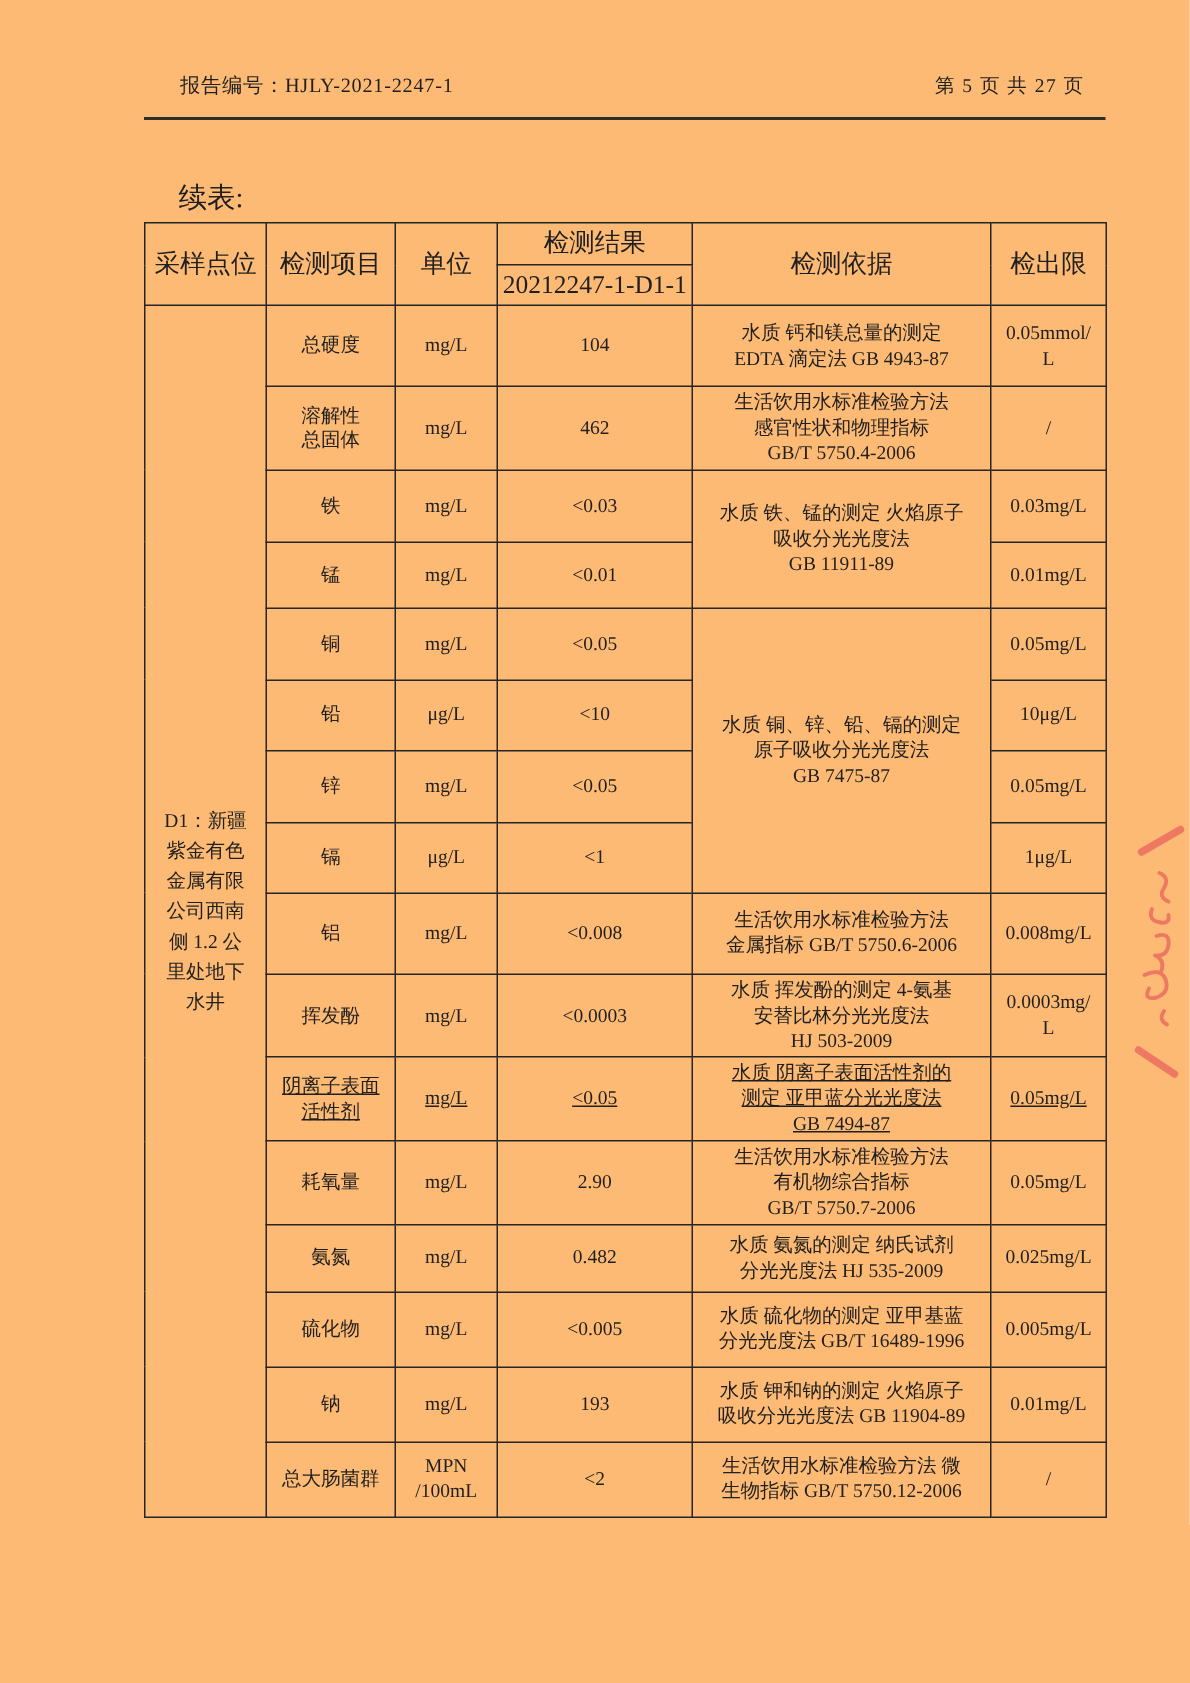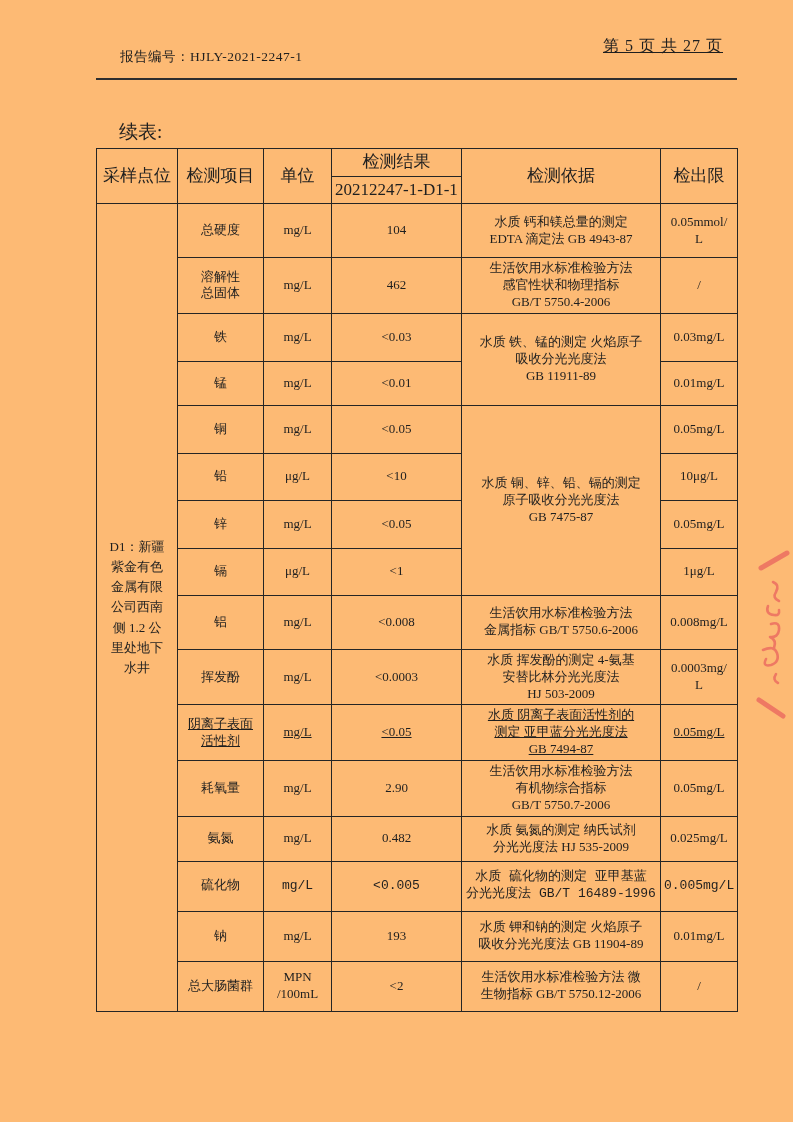--- a/index.html
+++ b/index.html
@@ -6,21 +6,21 @@
   body{
     width:793px;height:1122px;
     background:#fbfbfa;
     font-family:"Liberation Serif","DejaVu Serif",serif;
     color:#1f1f1f;
     overflow:hidden;
     position:relative;
   }
   .page{position:absolute;inset:0;background:#fdba74;}
   .report-line{position:absolute;top:48px;left:120px;font-size:13.5px;letter-spacing:0.5px;}
-  .page-info{position:absolute;top:36px;right:70px;font-size:16px;letter-spacing:1px;text-decoration:underline;}
+  .page-info{position:absolute;top:48px;right:70px;font-size:13px;letter-spacing:1px;}
   .header-rule{position:absolute;top:78px;left:96px;width:641px;height:2px;background:#2e2e2e;}
   .continued{position:absolute;top:119px;left:119px;font-size:19px;}
   table.results{
     position:absolute;top:148px;left:96px;
     width:641px;border-collapse:collapse;table-layout:fixed;
     font-size:13px;line-height:1.3;
   }
   table.results th, table.results td{
     border:1.6px solid #252525;
     text-align:center;vertical-align:middle;
@@ -38,21 +38,21 @@
   tbody tr:nth-child(4){height:44px;}
   tbody tr:nth-child(5){height:48px;}
   tbody tr:nth-child(6){height:47px;}
   tbody tr:nth-child(7){height:48px;}
   tbody tr:nth-child(8){height:47px;}
   tbody tr:nth-child(9){height:54px;}
   tbody tr:nth-child(10){height:54px;}
   tbody tr:nth-child(11){height:50px;text-decoration:underline;}
   tbody tr:nth-child(12){height:50px;}
   tbody tr:nth-child(13){height:45px;}
-  tbody tr:nth-child(14){height:50px;font-family:Liberation Mono, monospace;}
+  tbody tr:nth-child(14){height:50px;}
   tbody tr:nth-child(15){height:50px;}
   tbody tr:nth-child(16){height:50px;margin-left:28px;}
   td.samp{font-size:13px;line-height:1.55;}
   .stamp{position:absolute;top:548px;right:0;width:38px;height:175px;opacity:0.85;}
   .stamp path{fill:none;stroke-linecap:round;stroke-linejoin:round;}
 </style>
 </head>
 <body>
 
 <div class="page">

